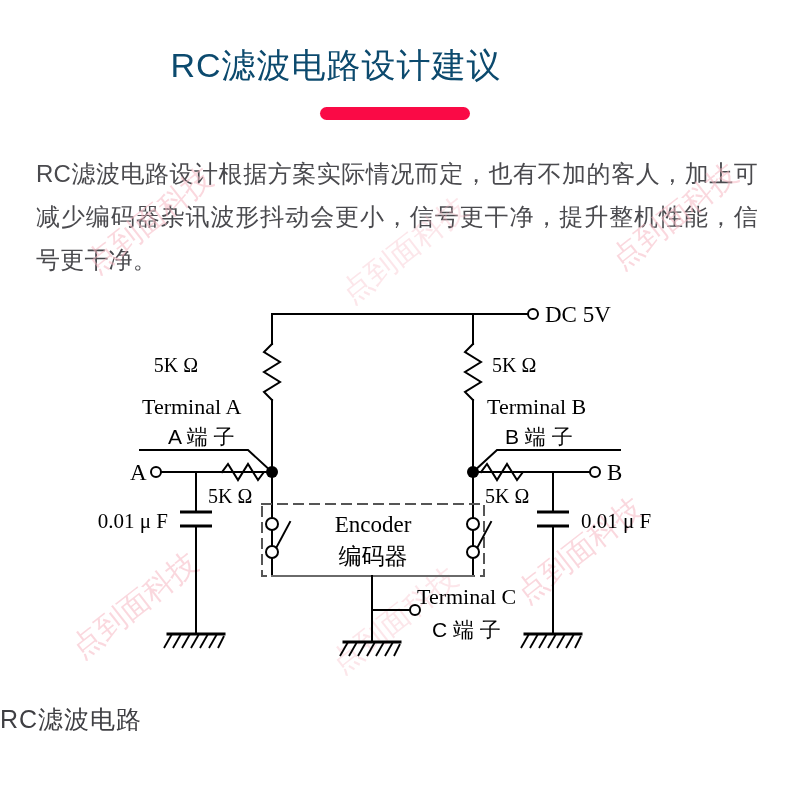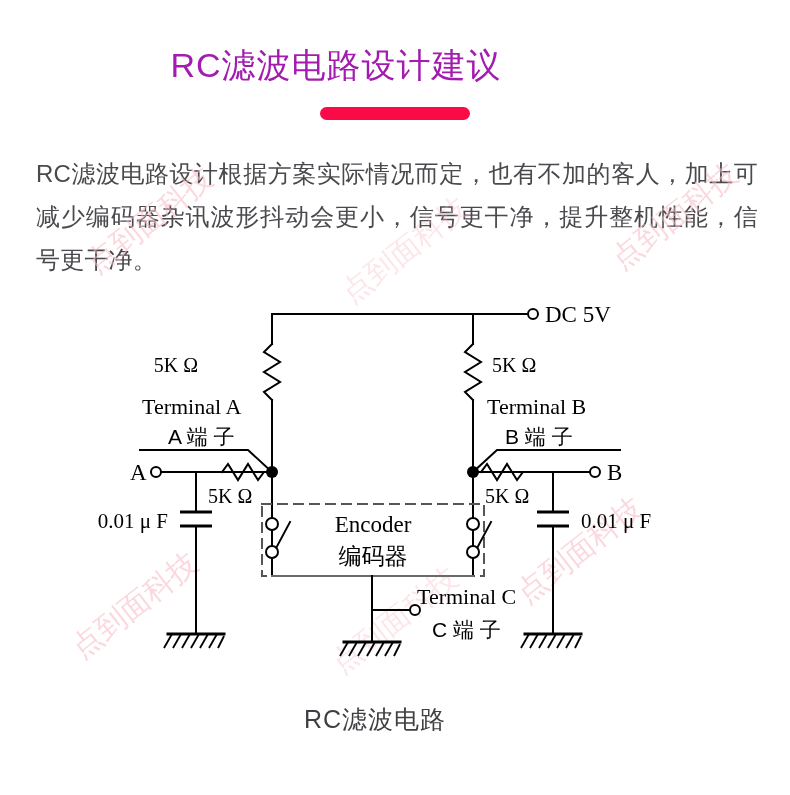--- a/index.html
+++ b/index.html
@@ -19,21 +19,21 @@
   
   #page-title {
     position: absolute;
     top: 48px;
     left: 0;
     width: 672px;
     text-align: center;
     font-family: "Liberation Sans", sans-serif;
     font-size: 34px;
     font-weight: 300;
-    color: #a21caf;
+    color: #0c4a6e;
     letter-spacing: 1px;
     line-height: 1;
   }
   #title-underline {
     position: absolute;
     top: 107px;
     left: 50%;
     transform: translateX(-50%);
     width: 150px;
     height: 13px;
@@ -65,21 +65,21 @@
     height: 400px;
   }
   #circuit-svg { display:block; }
 
   
   #figure-caption {
     position: absolute;
     top: 703px;
     left: 0;
     width: 750px;
-    text-align: center;
+    text-align: left;
     font-family: "Liberation Sans", sans-serif;
     font-size: 25px;
     font-weight: 300;
     color: #3f3f43;
     letter-spacing: 1px;
   }
 
   
   .watermark {
     position: absolute;

